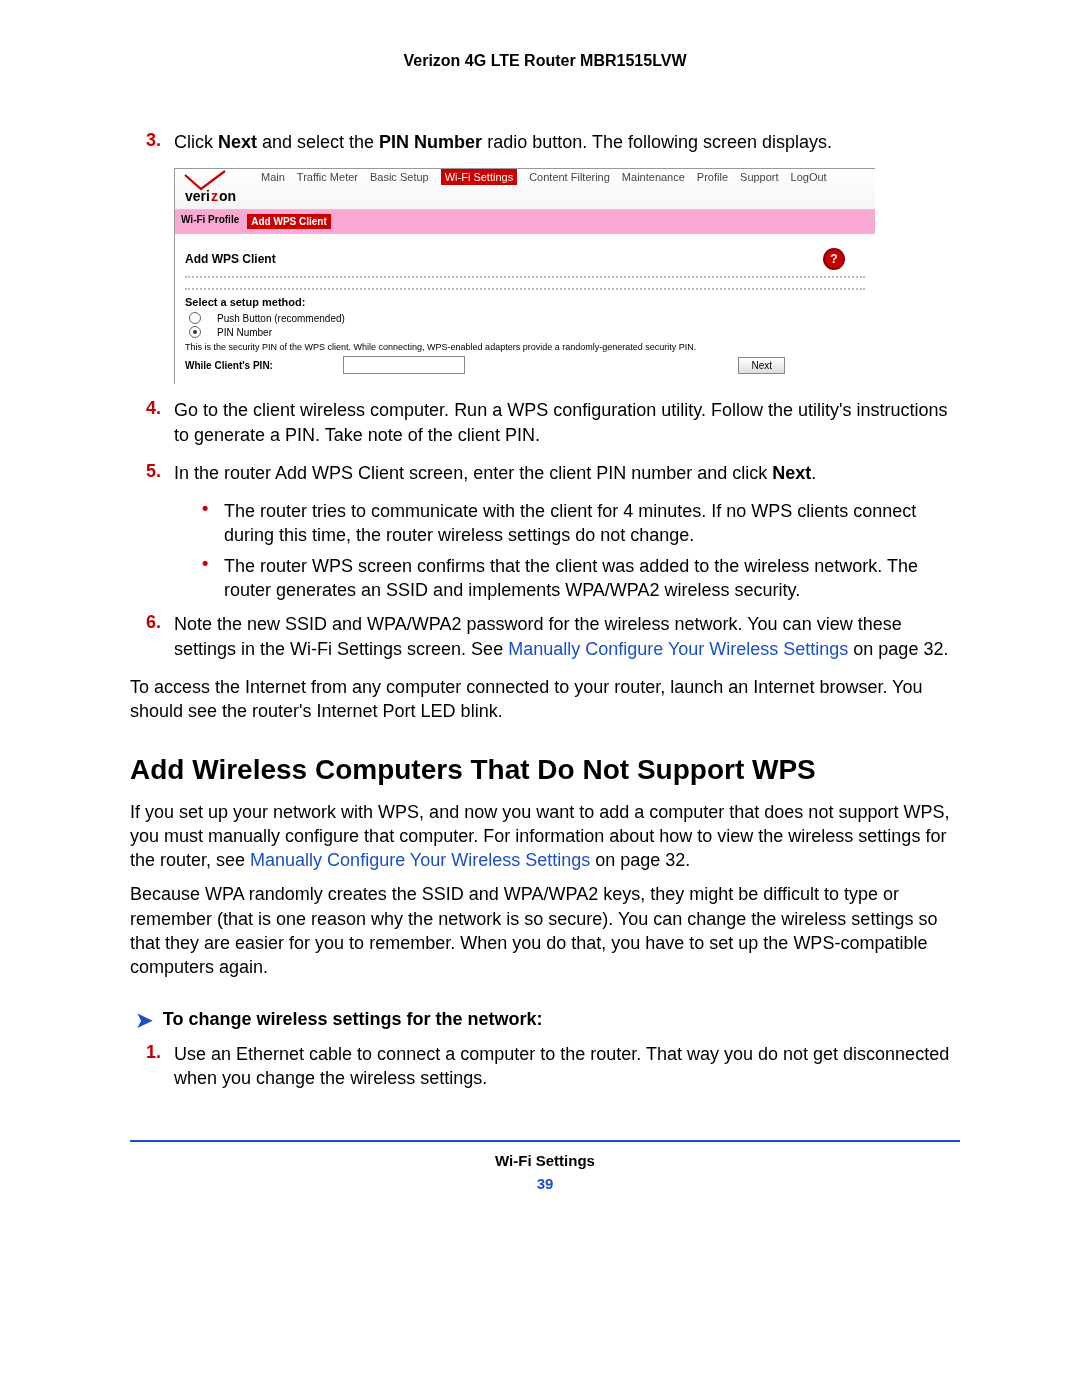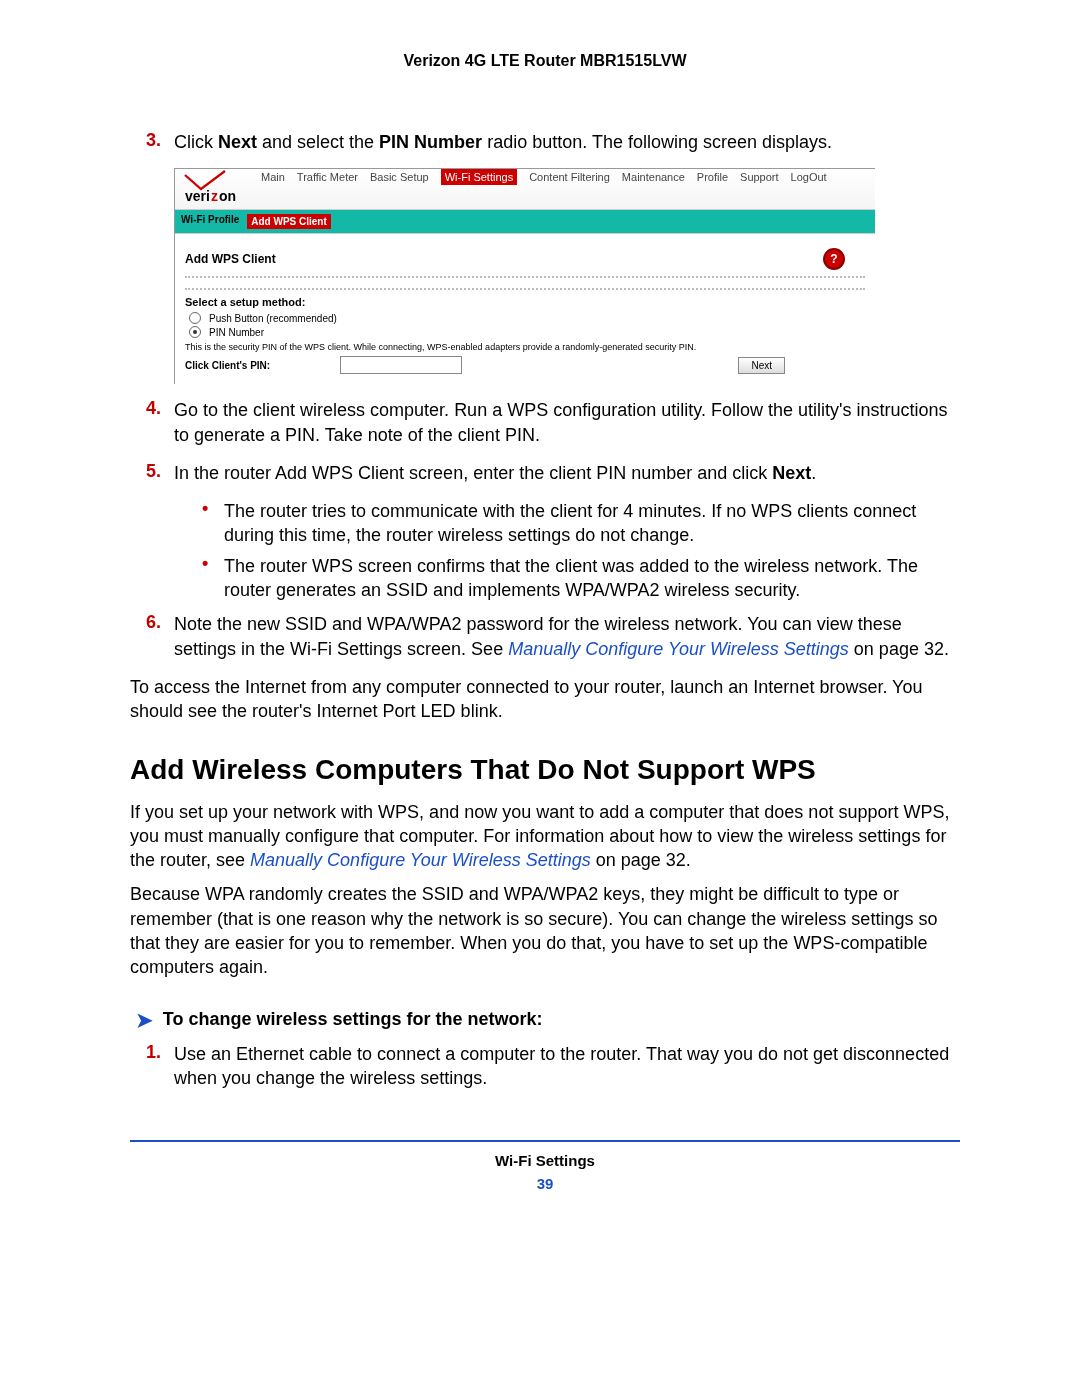--- a/index.html
+++ b/index.html
@@ -56,21 +56,21 @@
     width: 70px;
     margin: 0 10px 0 6px;
     position: relative;
   }
   .logo svg { display:block; }
   .navitems { display:flex; gap:12px; font-size:11px; align-items:center; }
   .navitem { color:#444; white-space:nowrap; }
   .navitem.active { background:#c00; color:#fff; padding:2px 4px; }
   .ss-sub {
     display:flex; gap:8px; padding:4px 6px;
-    background:#14b8a6;
+    background:#f9a8d4;
     border-bottom:1px solid #ccc;
     font-size:10px; font-weight:bold;
   }
   .ss-sub .active { background:#c00; color:#fff; padding:2px 4px; font-weight:bold; }
   .ss-body { background:#fff; padding:8px 10px 10px 10px; }
   .ss-title {
     font-weight:bold; font-size:12px; padding:6px 0;
     border-bottom:2px dotted #bbb;
     display:flex; justify-content:space-between; align-items:center;
   }
@@ -80,21 +80,21 @@
     display:flex; align-items:center; justify-content:center;
     font-weight:bold; font-size:12px;
     margin-right:20px;
   }
   .ss-section {
     border-top:2px dotted #bbb;
     margin-top:10px; padding-top:6px;
     font-size:10px;
   }
   .ss-section-title { font-weight:bold; margin-bottom:4px; font-size:11px; }
-  .radio-row { margin:2px 0 2px 4px; display:flex; align-items:flex-end; gap:8px; }
+  .radio-row { margin:2px 0 2px 4px; display:flex; align-items:flex-end; gap:16px; }
   .radio {
     width:10px; height:10px; border:1px solid #666; border-radius:50%;
     display:inline-flex; align-items:center; justify-content:center;
   }
   .radio.sel::after { content:""; width:4px; height:4px; background:#333; border-radius:50%; }
   .ss-note { font-size:9px; margin:4px 0; }
   .ss-input-row { display:flex; align-items:center; gap:10px; margin-top:4px; }
   .ss-input {
     width:120px; height:16px; border:1px solid #888; background:#fff;
     margin-left:60px;
@@ -102,21 +102,21 @@
   .ss-btn {
     margin-left:auto; margin-right:80px;
     border:1px solid #888; background:linear-gradient(#fff,#ddd);
     font-size:10px; padding:2px 12px;
   }
   .bullets { margin:4px 0 10px 72px; }
   .bullet { display:flex; margin:6px 0; }
   .dot { color:#c00; font-weight:bold; min-width:22px; font-size:18px; line-height:1.1; }
   .btxt { font-size:18px; line-height:1.35; }
   .para { font-size:18px; line-height:1.35; margin:4px 0 10px 0; }
-  .link { color:#1a4fc8; font-style:italic; }
+  .link { color:#1a4fc8; }
   h2.section {
     font-family: "Segoe UI", Arial, sans-serif;
     font-weight:700;
     font-size:28px;
     margin:30px 0 14px 0;
     color:#000;
   }
   .note-block {
     margin:26px 50px 18px 50px;
     border-top:2px solid #000;
@@ -190,21 +190,21 @@
         <div class="radio-row">
           <span class="radio"></span>
           <span>Push Button (recommended)</span>
         </div>
         <div class="radio-row">
           <span class="radio sel"></span>
           <span>PIN Number</span>
         </div>
         <div class="ss-note">This is the security PIN of the WPS client. While connecting, WPS-enabled adapters provide a randomly-generated security PIN.</div>
         <div class="ss-input-row">
-          <b>Click Client's PIN:</b>
+          <b>While Client's PIN:</b>
           <span class="ss-input"></span>
           <span class="ss-btn">Next</span>
         </div>
       </div>
     </div>
   </div>
 
   <div class="ol-item">
     <div class="ol-num">4.</div>
     <div class="ol-body">Go to the client wireless computer. Run a WPS configuration utility. Follow the utility's instructions to generate a PIN. Take note of the client PIN.</div>

